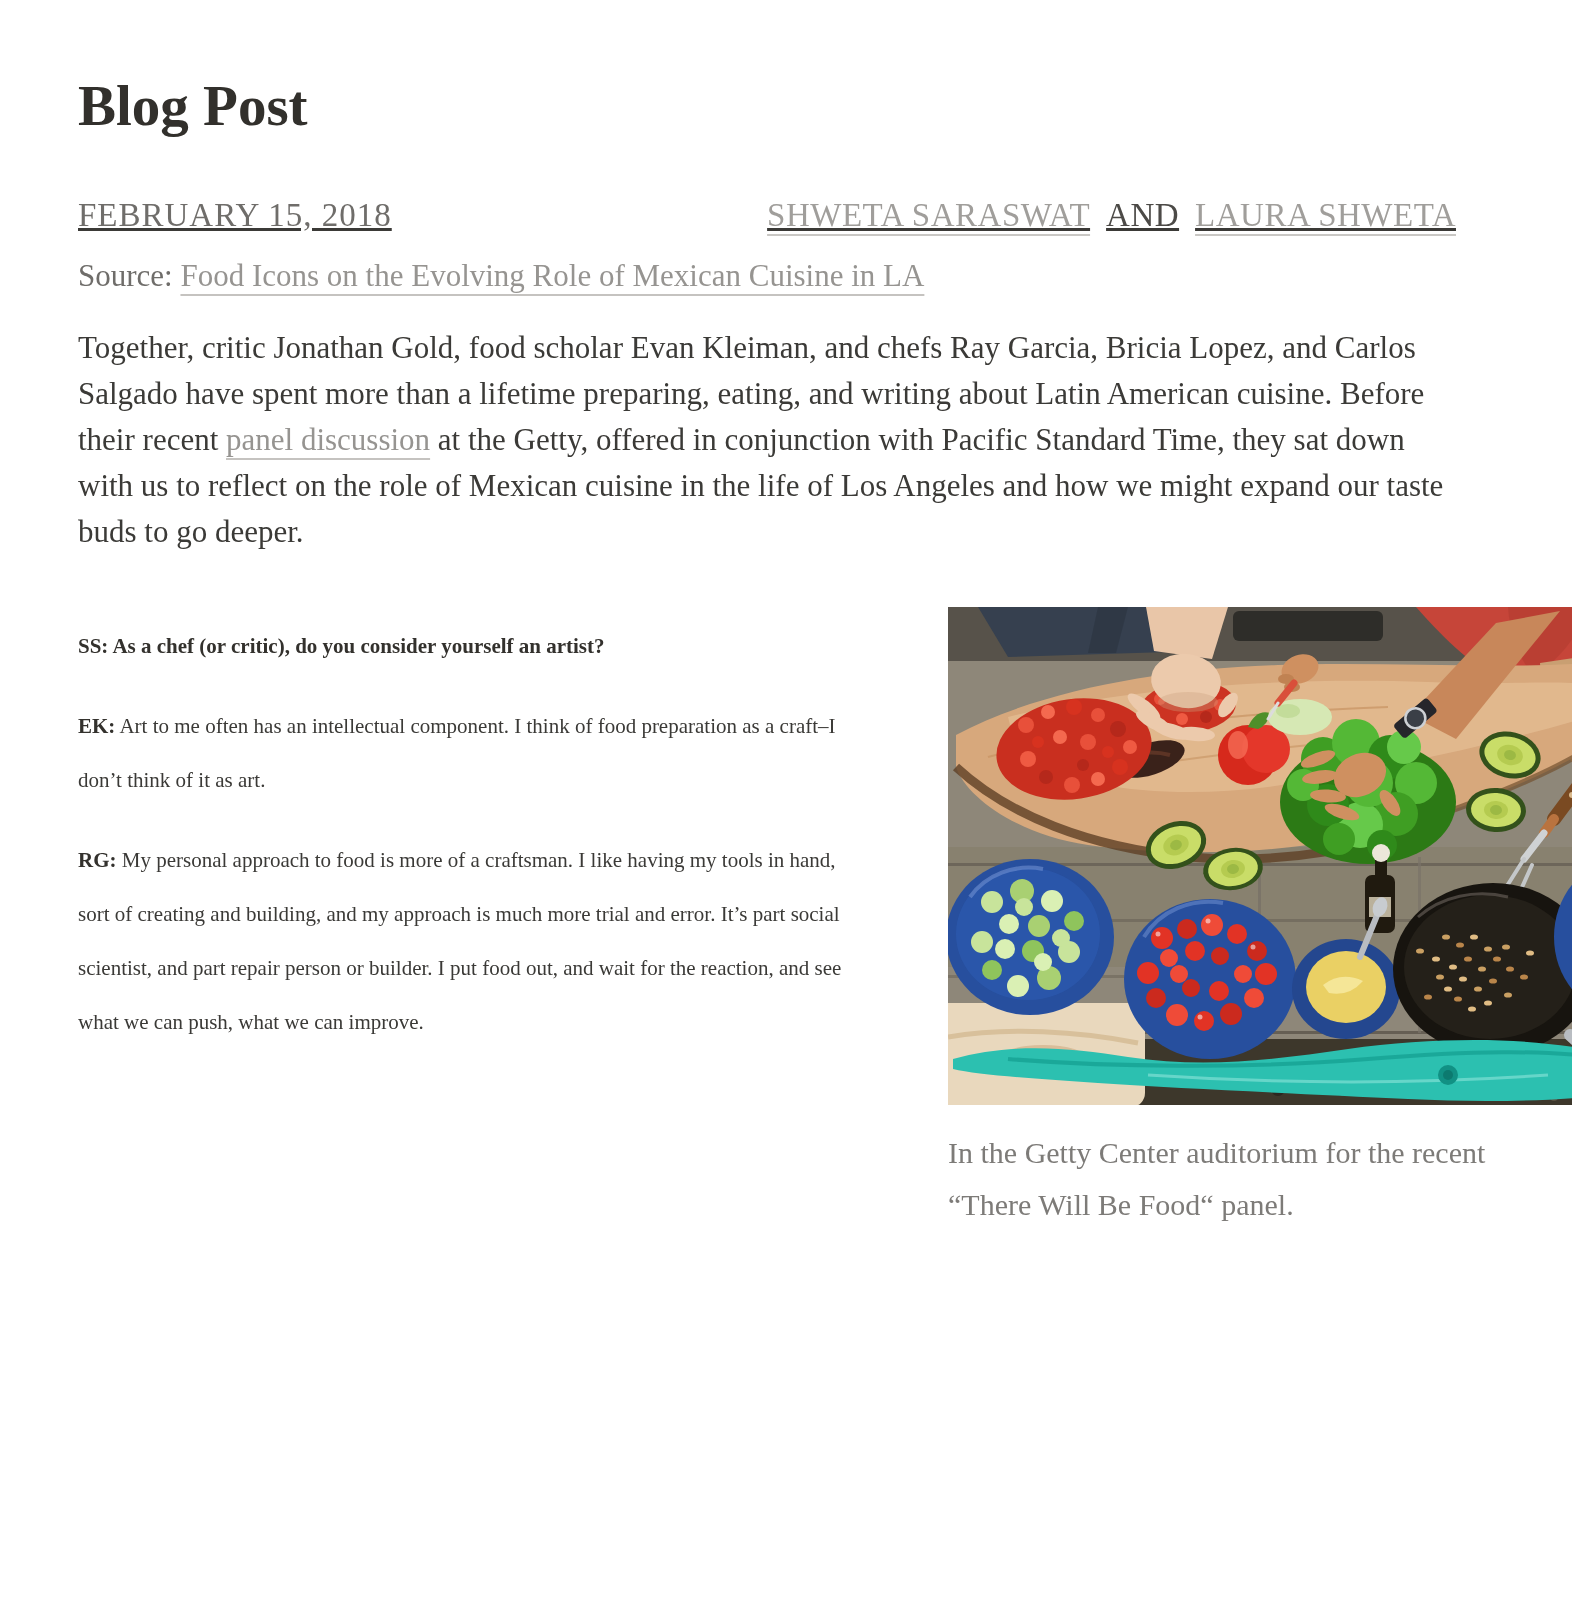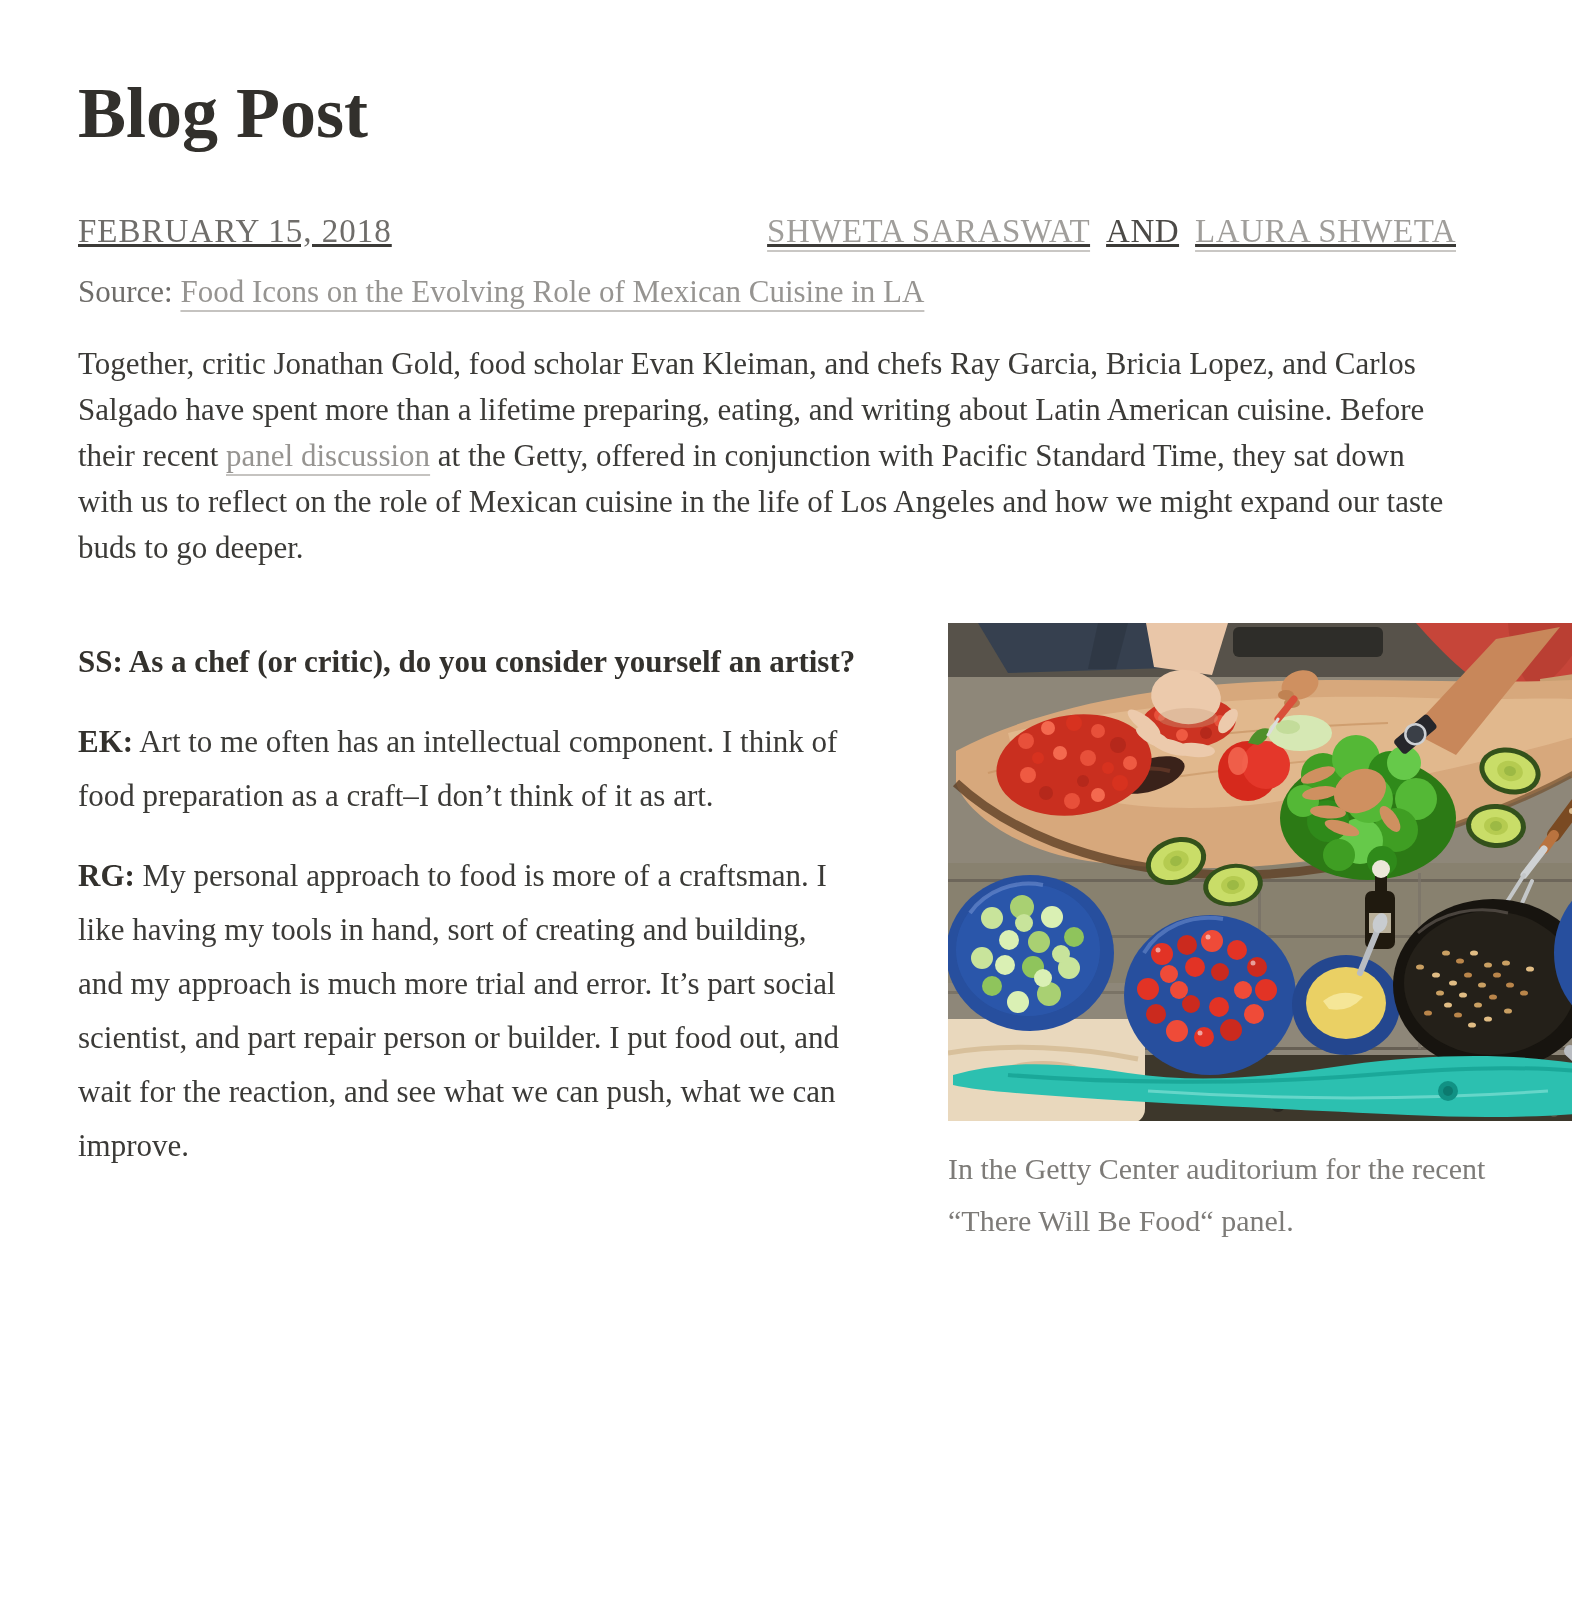--- a/index.html
+++ b/index.html
@@ -3,21 +3,21 @@
 <meta charset="utf-8">
 <style>
   html, body { margin:0; padding:0; background:#ffffff; }
   .page {
     width:1572px; min-height:1606px; box-sizing:border-box;
     padding:52px 116px 30px 78px;
     font-family:"Liberation Serif", serif;
     color:#3b3a37;
   }
   .page-title {
-    font-size:72px; font-weight:700; line-height:1.05;
+    font-size:57px; font-weight:700; line-height:1.05;
     color:#32302c; margin:24px 0 0 0; letter-spacing:0px;
   }
   .meta-row {
     margin-top:60px;
     display:flex; justify-content:space-between; align-items:baseline;
     font-size:33px; line-height:1.2;text-decoration:underline;
   }
   .meta-date { color:#6f6d6a; letter-spacing:1px; }
   .meta-authors { color:#4c4a47; letter-spacing:0.5px; }
   .author-link {
@@ -41,21 +41,21 @@
   .qa-section::after { content:""; display:block; clear:both; }
   .panel-figure {
     float:right; width:544px;
     margin:-12px -36px 30px 92px;
   }
   .panel-photo { display:block; width:672px; height:498px; }
   .panel-caption {
     margin-top:22px; font-size:30px; line-height:52px;
     color:#7d7b78; max-width:560px;
   }
-  .qa-par { font-size:31px; line-height:54px; color:#3b3a37; margin:0 0 26px 0; }
+  .qa-par { font-size:21px; line-height:54px; color:#3b3a37; margin:0 0 26px 0; }
   .qa-question { font-weight:700; color:#33312d; }
   .speaker { font-weight:700; color:#33312d; }
 </style>
 </head>
 <body>
 
 <div class="page">
 
   <h1 class="page-title">Blog Post</h1>
 

